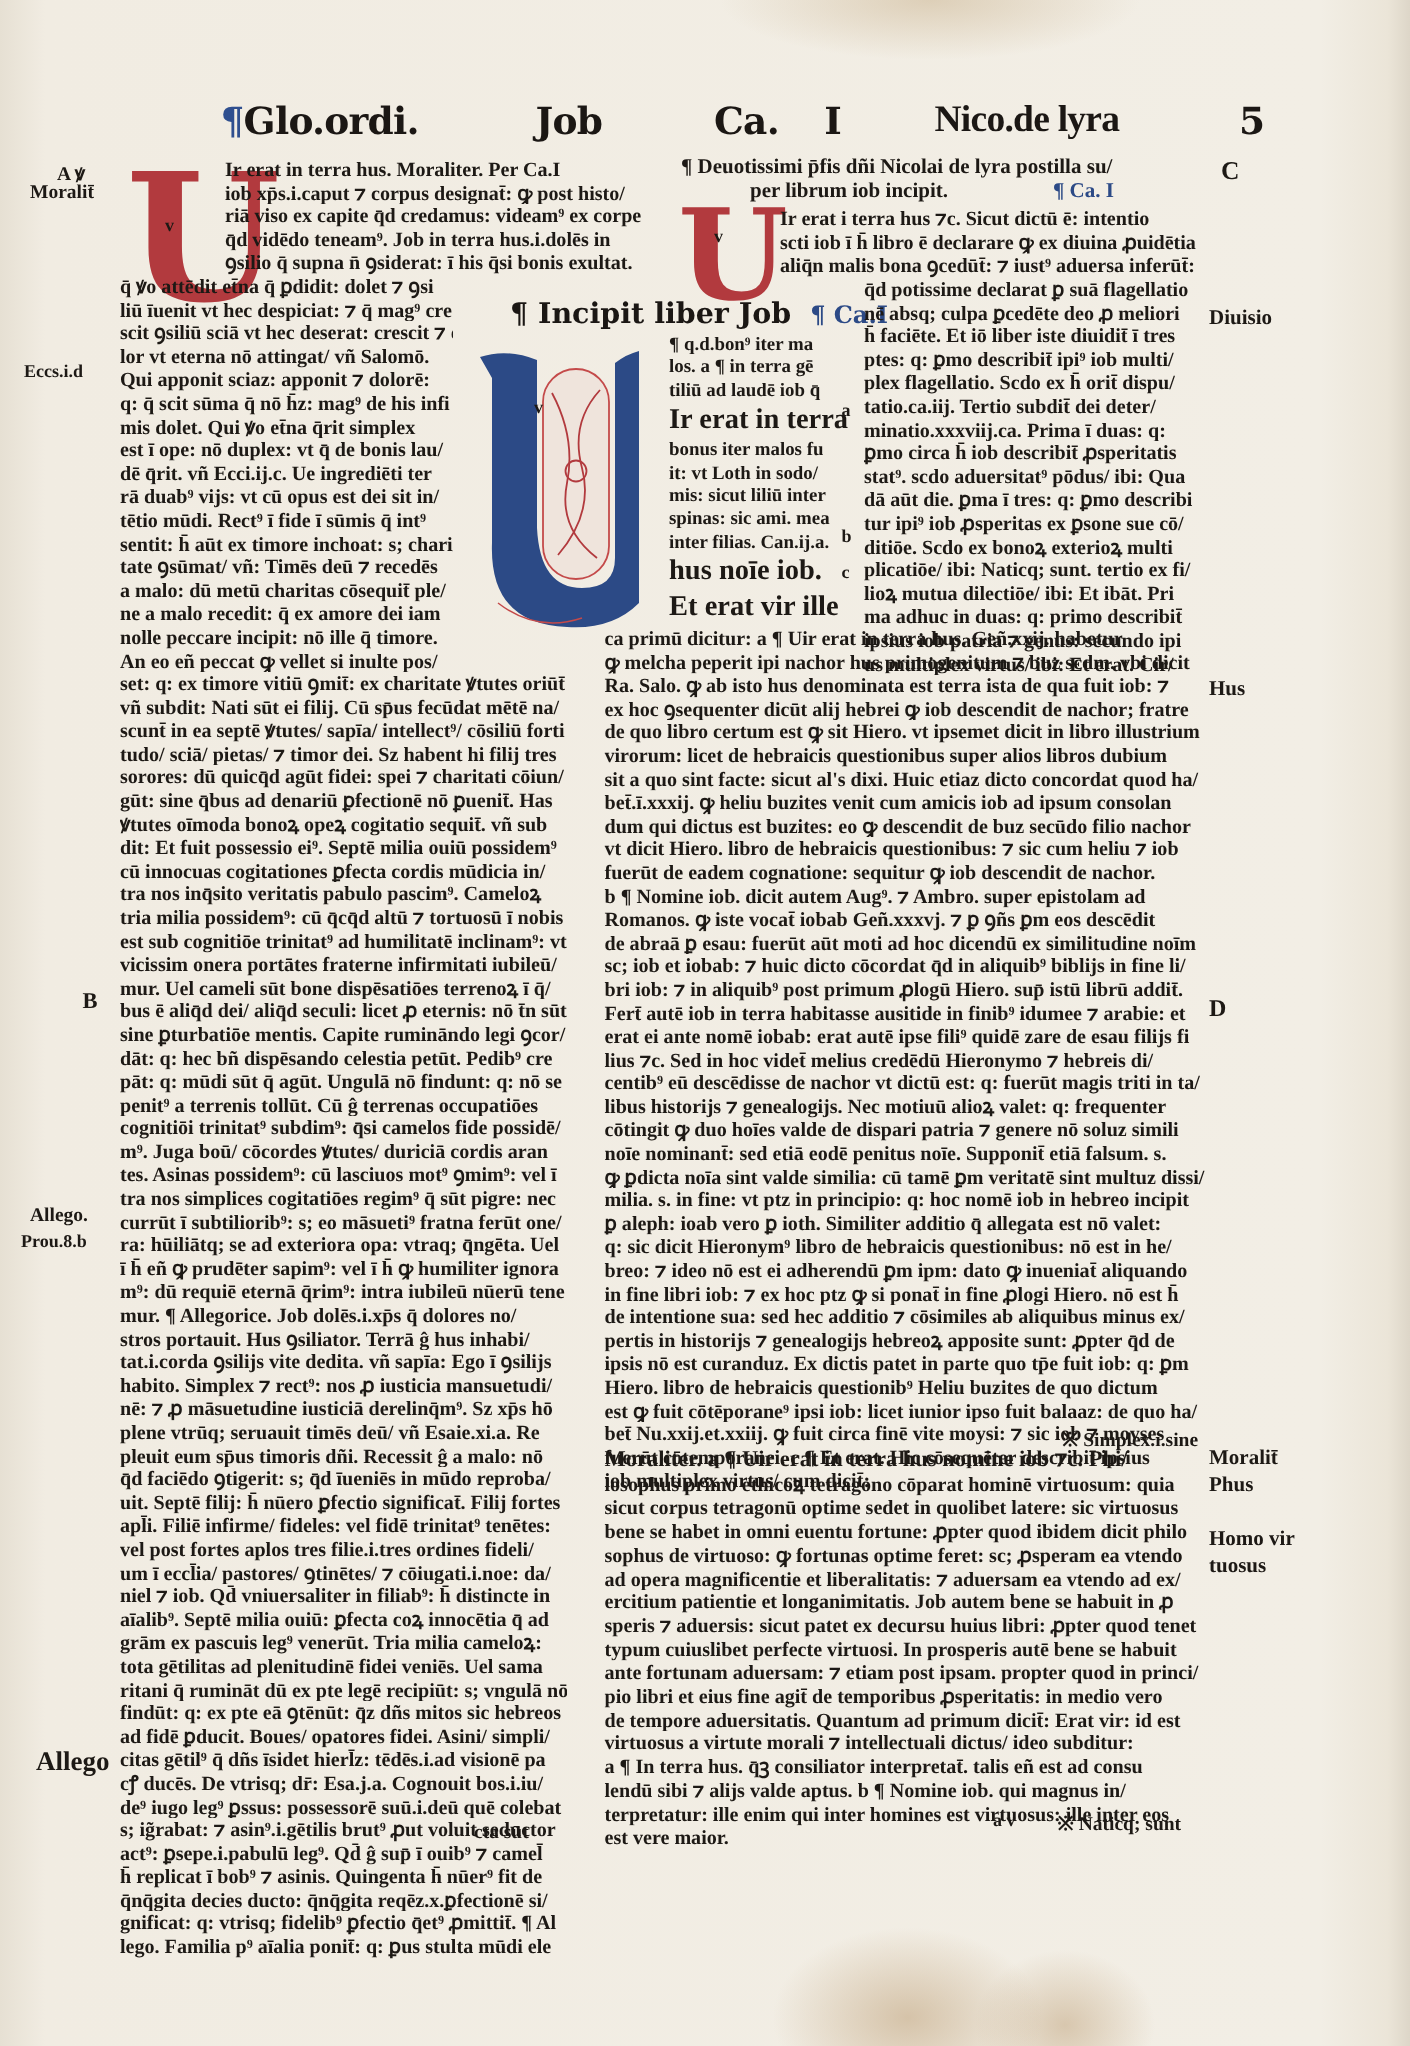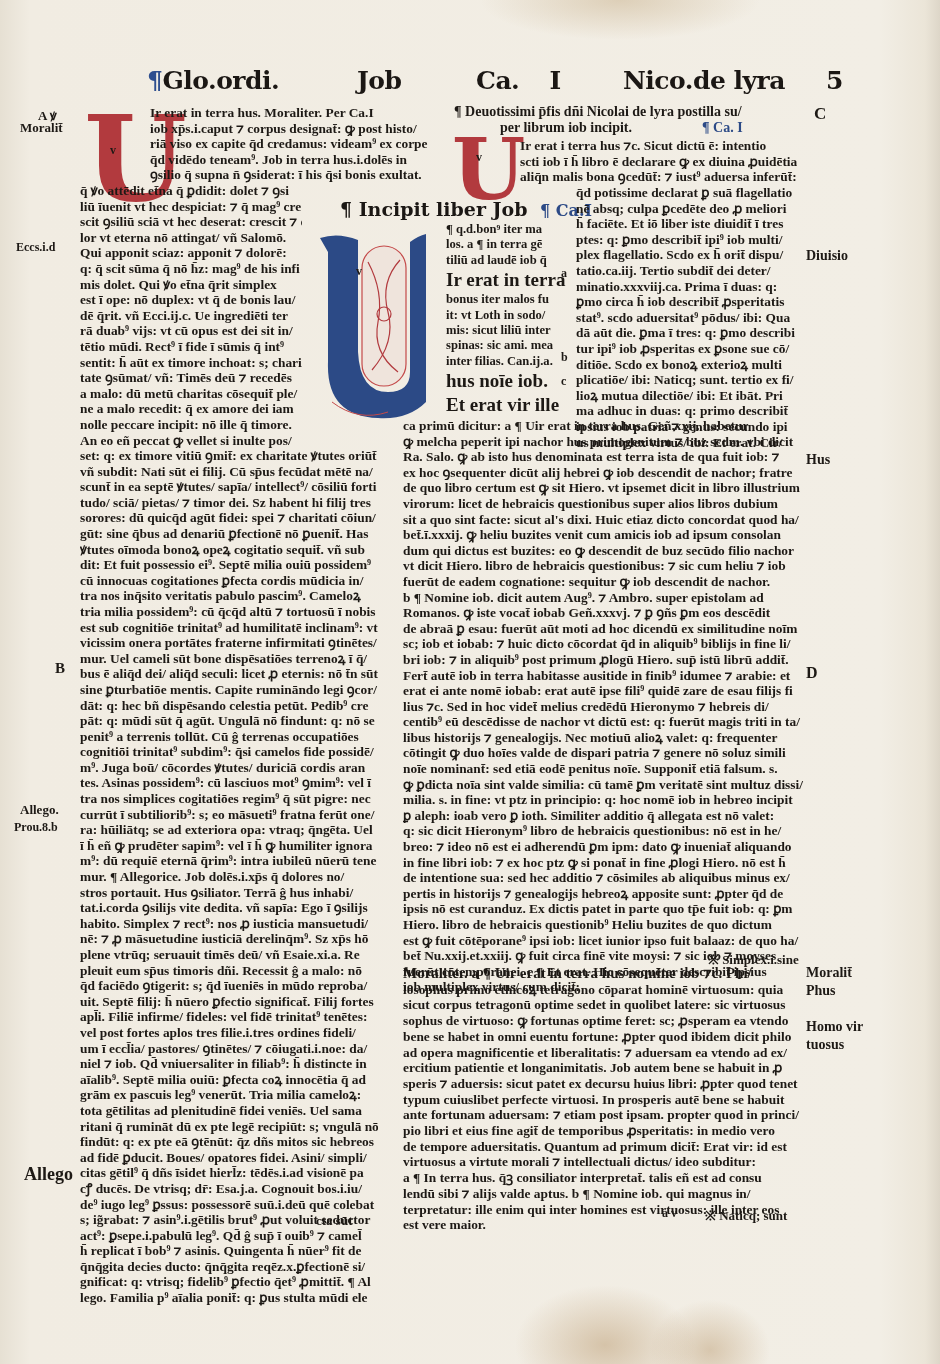--- a/index.html
+++ b/index.html
@@ -39,21 +39,21 @@
 </style>
 </head>
 <body>
 
 <div class="page"></div>
 
 <div>
   <span class="hdr" style="left:147px;"><span class="pil">¶</span><span>Glo.ordi.</span></span>
   <span class="hdr" style="left:357px;">Job</span>
   <span class="hdr" style="left:476px;"><span>Ca.</span> <span style="margin-left:22px">I</span></span>
-  <span class="hdr" style="left:623px;">Nico.de lyra</span>
+  <span class="hdr" style="left:623px;font-family:Liberation Serif, serif;">Nico.de lyra</span>
   <span class="hdr" style="left:826px;">5</span>
 </div>
 
 <div>
   <div class="margin-note" style="left:38px;top:106px;font-size:13px;">A ꝟ</div>
   <div class="margin-note" style="left:20px;top:120px;font-size:13px;">Moralit̄</div>
 
   <div class="big-init" style="left:84px;top:100px;font-size:118px;">U</div>
   <div class="marker" style="left:110px;top:143px;">v</div>
 
@@ -91,21 +91,21 @@
     <span class="line">scunt̄ in ea septē ꝟtutes/ sapīa/ intellect⁹/ cōsiliū forti</span>
     <span class="line">tudo/ sciā/ pietas/ ⁊ timor dei. Sz habent hi filij tres</span>
     <span class="line">sorores: dū quicq̄d agūt fidei: spei ⁊ charitati cōiun/</span>
     <span class="line">gūt: sine q̄bus ad denariū ꝑfectionē nō ꝑuenit̄. Has</span>
     <span class="line">ꝟtutes oīmoda bonoꝝ opeꝝ cogitatio sequit̄. vñ sub</span>
     <span class="line">dit: Et fuit possessio ei⁹. Septē milia ouiū possidem⁹</span>
     <span class="line">cū innocuas cogitationes ꝑfecta cordis mūdicia in/</span>
     <span class="line">tra nos inq̄sito veritatis pabulo pascim⁹. Cameloꝝ</span>
     <span class="line">tria milia possidem⁹: cū q̄cq̄d altū ⁊ tortuosū ī nobis</span>
     <span class="line">est sub cognitiōe trinitat⁹ ad humilitatē inclinam⁹: vt</span>
-    <span class="line">vicissim onera portātes fraterne infirmitati ꝯtinētes/</span>
+    <span class="line">vicissim onera portātes fraterne infirmitati iubileū/</span>
     <span class="line">mur. Uel cameli sūt bone dispēsatiōes terrenoꝝ ī q̄/</span>
     <span class="line">bus ē aliq̄d dei/ aliq̄d seculi: licet ꝓ eternis: nō t̄n sūt</span>
     <span class="line">sine ꝑturbatiōe mentis. Capite rumināndo legi ꝯcor/</span>
     <span class="line">dāt: q: hec bñ dispēsando celestia petūt. Pedib⁹ cre</span>
     <span class="line">pāt: q: mūdi sūt q̄ agūt. Ungulā nō findunt: q: nō se</span>
     <span class="line">penit⁹ a terrenis tollūt. Cū ĝ terrenas occupatiōes</span>
     <span class="line">cognitiōi trinitat⁹ subdim⁹: q̄si camelos fide possidē/</span>
     <span class="line">m⁹. Juga boū/ cōcordes ꝟtutes/ duriciā cordis aran</span>
     <span class="line">tes. Asinas possidem⁹: cū lasciuos mot⁹ ꝯmim⁹: vel ī</span>
     <span class="line">tra nos simplices cogitatiōes regim⁹ q̄ sūt pigre: nec</span>
@@ -258,40 +258,40 @@
     <span class="line">fuerūt cōtemporanei. c ¶ Et erat. Hic cōsequēter describit̄ ipsius</span>
     <span class="line">iob multiplex virtus/ cum dicit̄:</span>
   </div>
 
   <div class="margin-note" style="left:708px;top:950px;font-size:13px;">※ Simplex.i.sine</div>
 
   <div class="col" style="left:403px;top:966px;width:410px;font-size:13.4px;line-height:15.7px;">
     <span class="line" style="font-size:15px;">Moraliter. a ¶ Uir erat in terra hus nomine iob ⁊c. Phi/</span>
     <span class="line">losophus primo ethicoꝝ tetragono cōparat hominē virtuosum: quia</span>
     <span class="line">sicut corpus tetragonū optime sedet in quolibet latere: sic virtuosus</span>
+    <span class="line">bene se habet in omni euentu fortune: ꝓpter quod ibidem dicit philo</span>
     <span class="line">sophus de virtuoso: ꝙ fortunas optime feret: sc; ꝓsperam ea vtendo</span>
-    <span class="line">bene se habet in omni euentu fortune: ꝓpter quod ibidem dicit philo</span>
     <span class="line">ad opera magnificentie et liberalitatis: ⁊ aduersam ea vtendo ad ex/</span>
     <span class="line">ercitium patientie et longanimitatis. Job autem bene se habuit in ꝓ</span>
     <span class="line">speris ⁊ aduersis: sicut patet ex decursu huius libri: ꝓpter quod tenet</span>
     <span class="line">typum cuiuslibet perfecte virtuosi. In prosperis autē bene se habuit</span>
     <span class="line">ante fortunam aduersam: ⁊ etiam post ipsam. propter quod in princi/</span>
     <span class="line">pio libri et eius fine agit̄ de temporibus ꝓsperitatis: in medio vero</span>
     <span class="line">de tempore aduersitatis. Quantum ad primum dicit̄: Erat vir: id est</span>
     <span class="line">virtuosus a virtute morali ⁊ intellectuali dictus/ ideo subditur:</span>
     <span class="line">a ¶ In terra hus. q̄ꝫ consiliator interpretat̄. talis eñ est ad consu</span>
     <span class="line">lendū sibi ⁊ alijs valde aptus. b ¶ Nomine iob. qui magnus in/</span>
     <span class="line">terpretatur: ille enim qui inter homines est virtuosus: ille inter eos</span>
     <span class="line">est vere maior.</span>
   </div>
 
   <div class="margin-note" style="left:662px;top:1206px;font-size:12px;">a v</div>
   <div class="margin-note" style="left:705px;top:1206px;font-size:13px;">※ Naticq; sunt</div>
 
   <div class="margin-note" style="left:814px;top:104px;font-size:17px;">C</div>
-  <div class="margin-note" style="left:806px;top:205px;margin-top:43px;">Diuisio</div>
+  <div class="margin-note" style="left:806px;top:205px;">Diuisio</div>
   <div class="margin-note" style="left:806px;top:415px;margin-top:37px;">Hus</div>
   <div class="margin-note" style="left:806px;top:664px;font-size:16px;">D</div>
   <div class="margin-note" style="left:806px;top:965px;">Moralit̄</div>
   <div class="margin-note" style="left:806px;top:983px;">Phus</div>
   <div class="margin-note" style="left:806px;top:1019px;">Homo vir</div>
   <div class="margin-note" style="left:806px;top:1037px;">tuosus</div>
 </div>
 
 </body></html>

